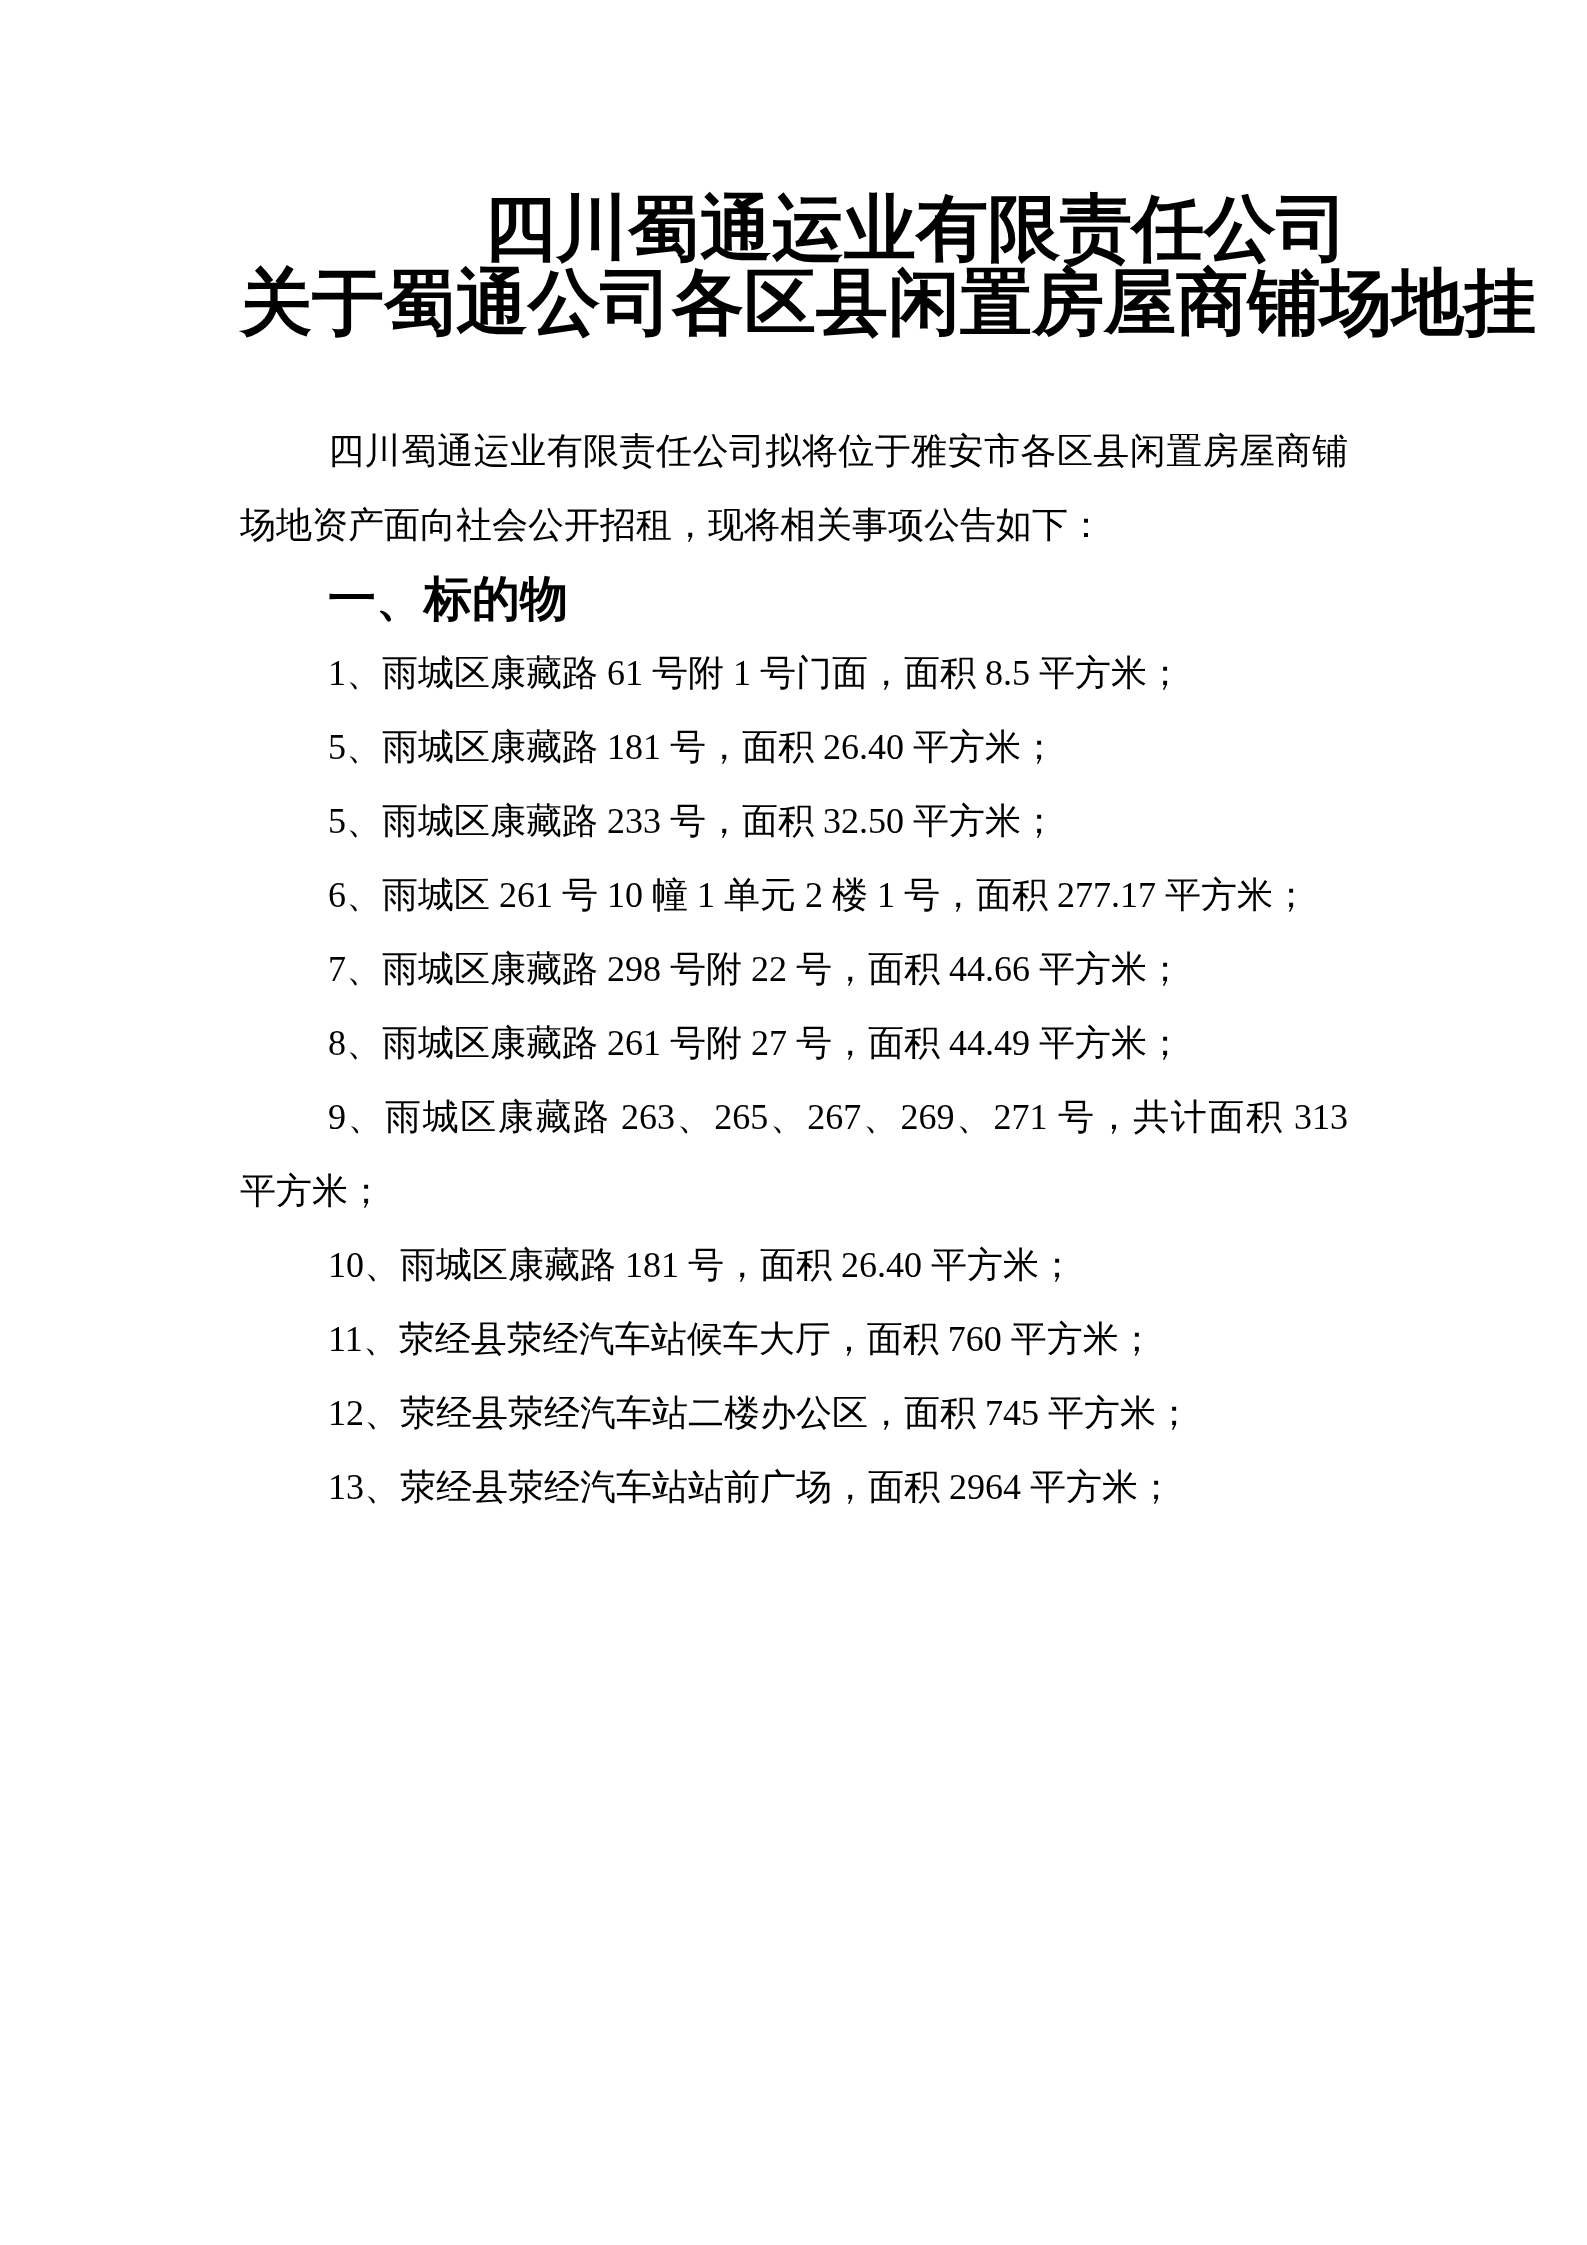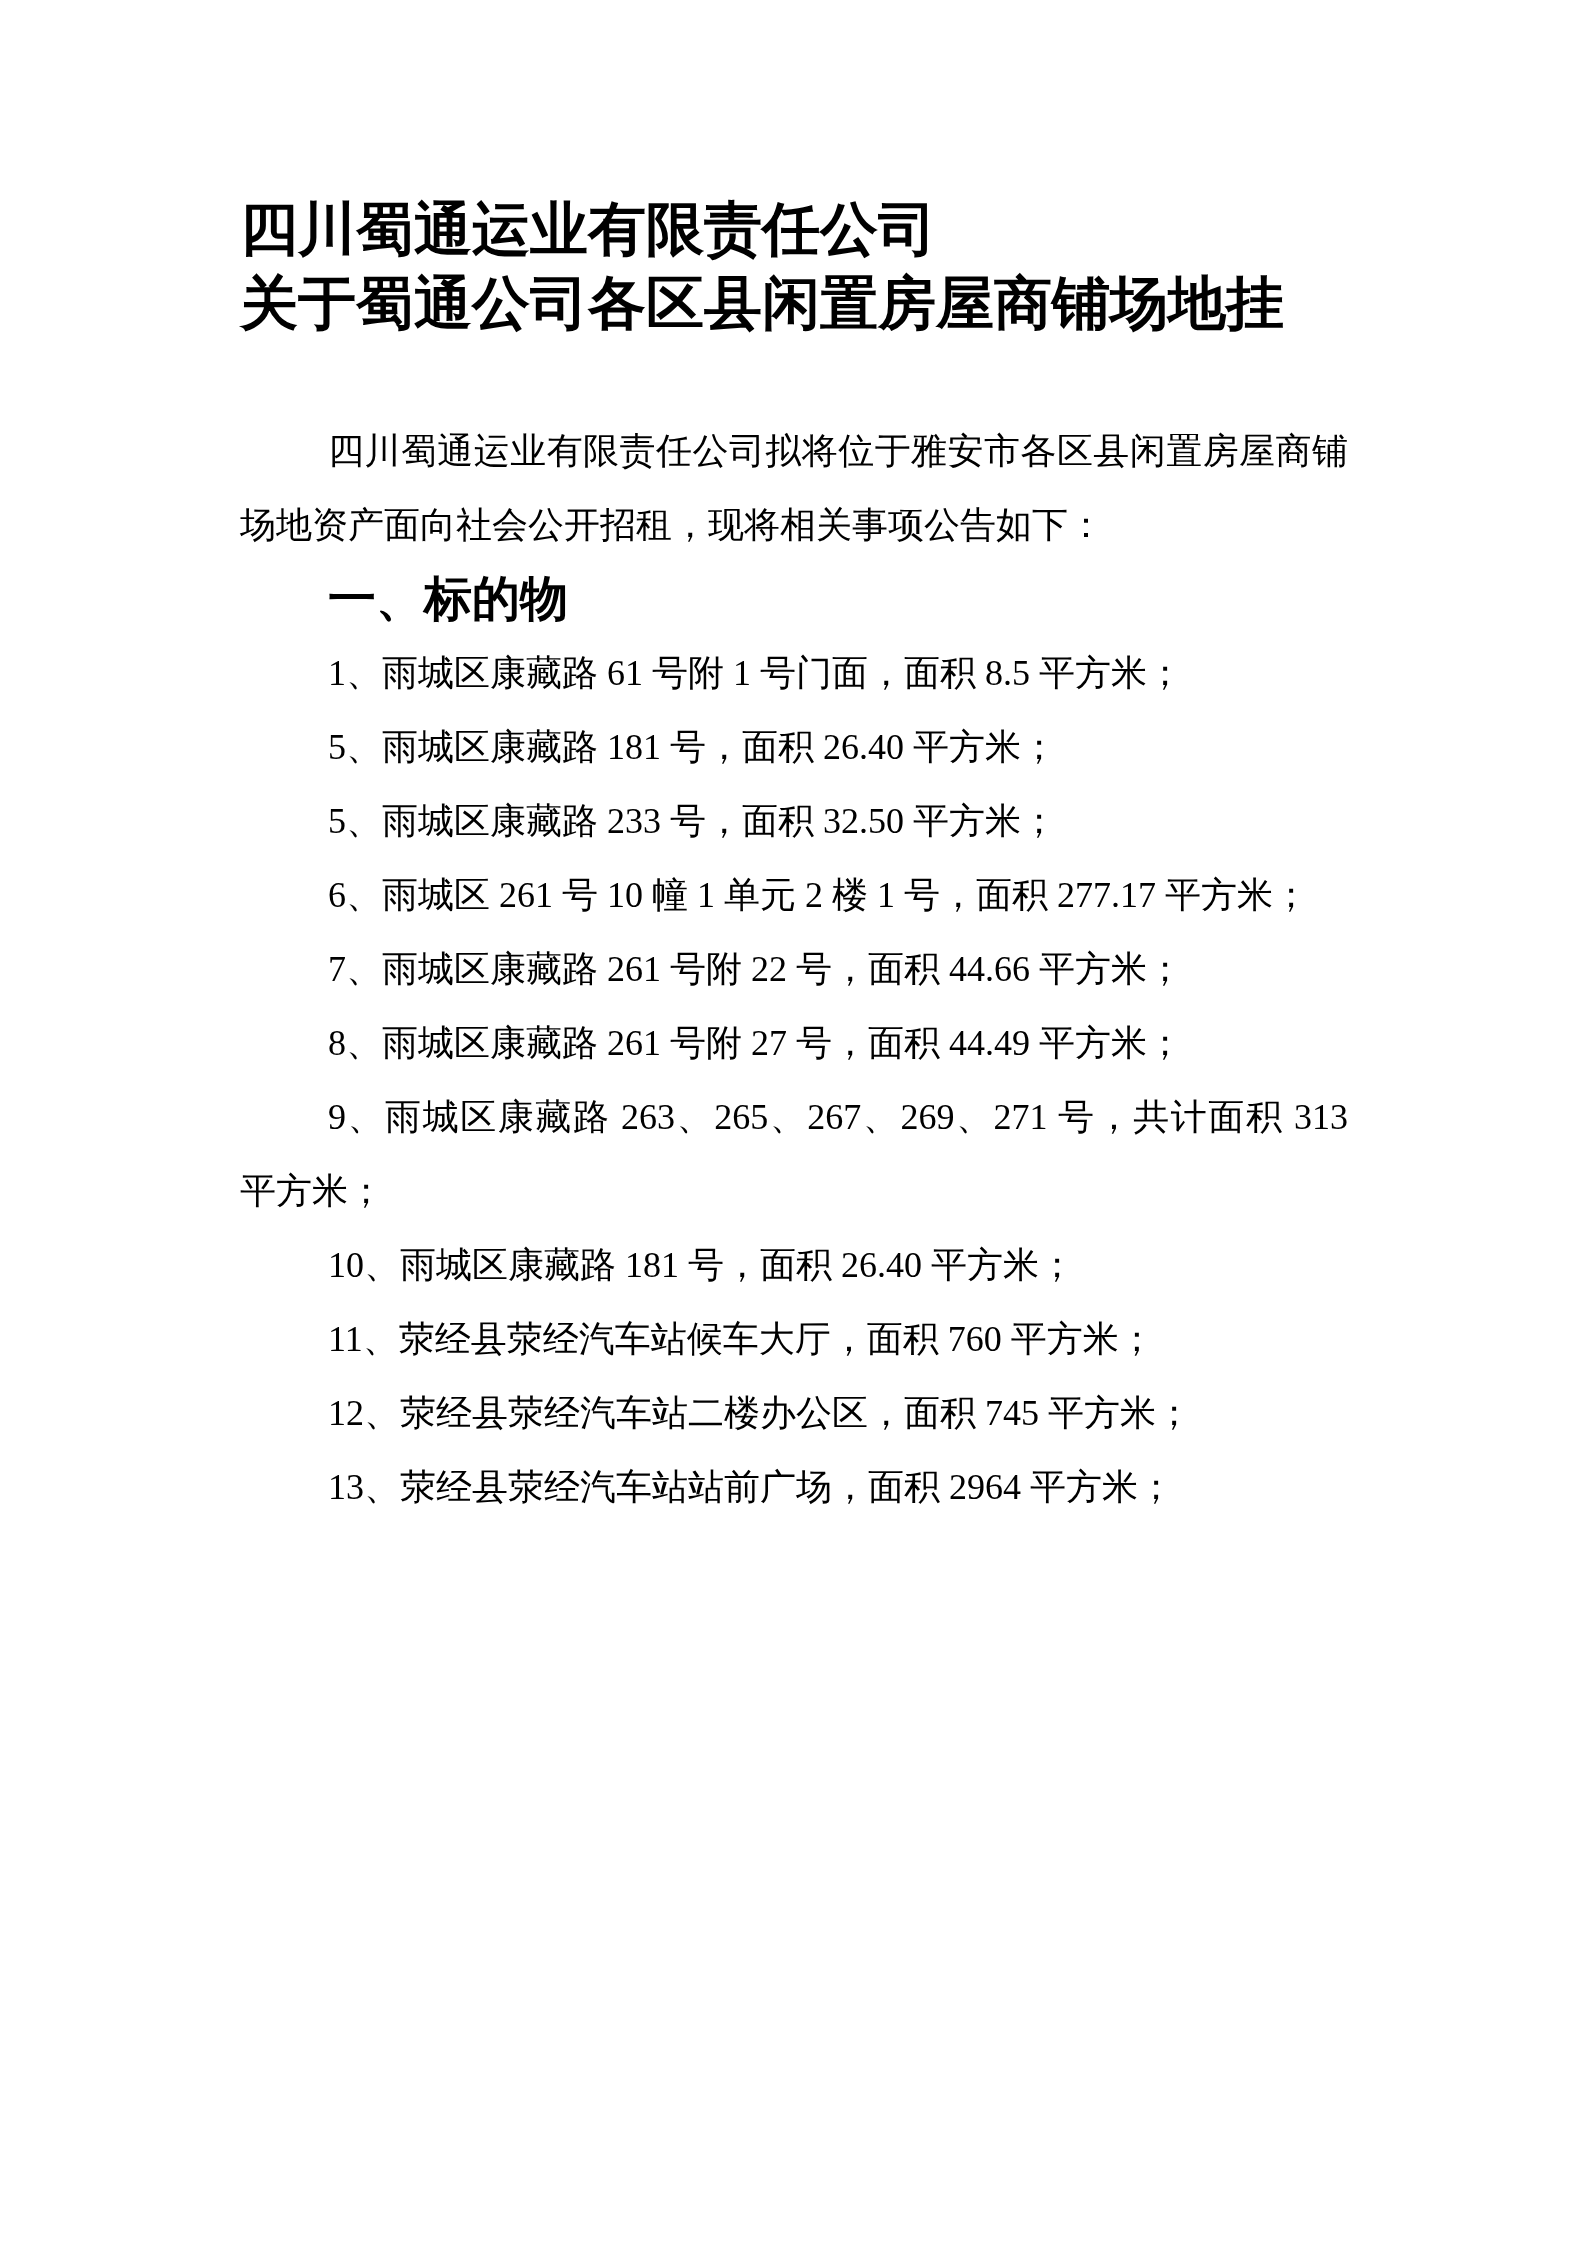--- a/index.html
+++ b/index.html
@@ -12,26 +12,26 @@
     width: 1587px;
     height: 2245px;
     box-sizing: border-box;
     background: #ffffff;
     color: #000000;
     padding: 192px 239px 0 240px;
     overflow: hidden;
     font-family: "Liberation Serif", "DejaVu Serif", serif;
   }
   .doc-title {
-    font-size: 58px;
+    font-size: 72px;
     line-height: 74px;
     font-weight: bold;
-    text-align: left;
+    text-align: right;
     margin: 0 0 74px 0;
-    font-family: Liberation Sans, sans-serif;
+    font-family: Liberation Serif, serif;
   }
   .title-line {
     white-space: nowrap;
   }
   p.body-par {
     margin: 0;
     font-size: 36px;
     line-height: 74px;
     text-align: justify;
     text-indent: 88px;
@@ -56,21 +56,21 @@
   </h1>
 
   <p class="body-par">四川蜀通运业有限责任公司拟将位于雅安市各区县闲置房屋商铺场地资产面向社会公开招租，现将相关事项公告如下：</p>
 
   <p class="section-heading">一、标的物</p>
 
   <p class="body-par">1、雨城区康藏路 61 号附 1 号门面，面积 8.5 平方米；</p>
   <p class="body-par">5、雨城区康藏路 181 号，面积 26.40 平方米；</p>
   <p class="body-par">5、雨城区康藏路 233 号，面积 32.50 平方米；</p>
   <p class="body-par">6、雨城区 261 号 10 幢 1 单元 2 楼 1 号，面积 277.17 平方米；</p>
-  <p class="body-par">7、雨城区康藏路 261 号附 22 号，面积 44.66 平方米；</p>
+  <p class="body-par">7、雨城区康藏路 298 号附 22 号，面积 44.66 平方米；</p>
   <p class="body-par">8、雨城区康藏路 261 号附 27 号，面积 44.49 平方米；</p>
   <p class="body-par">9、雨城区康藏路 263、265、267、269、271 号，共计面积 313 平方米；</p>
   <p class="body-par">10、雨城区康藏路 181 号，面积 26.40 平方米；</p>
   <p class="body-par">11、荥经县荥经汽车站候车大厅，面积 760 平方米；</p>
   <p class="body-par">12、荥经县荥经汽车站二楼办公区，面积 745 平方米；</p>
   <p class="body-par">13、荥经县荥经汽车站站前广场，面积 2964 平方米；</p>
 
 </div>
 
 </body></html>

